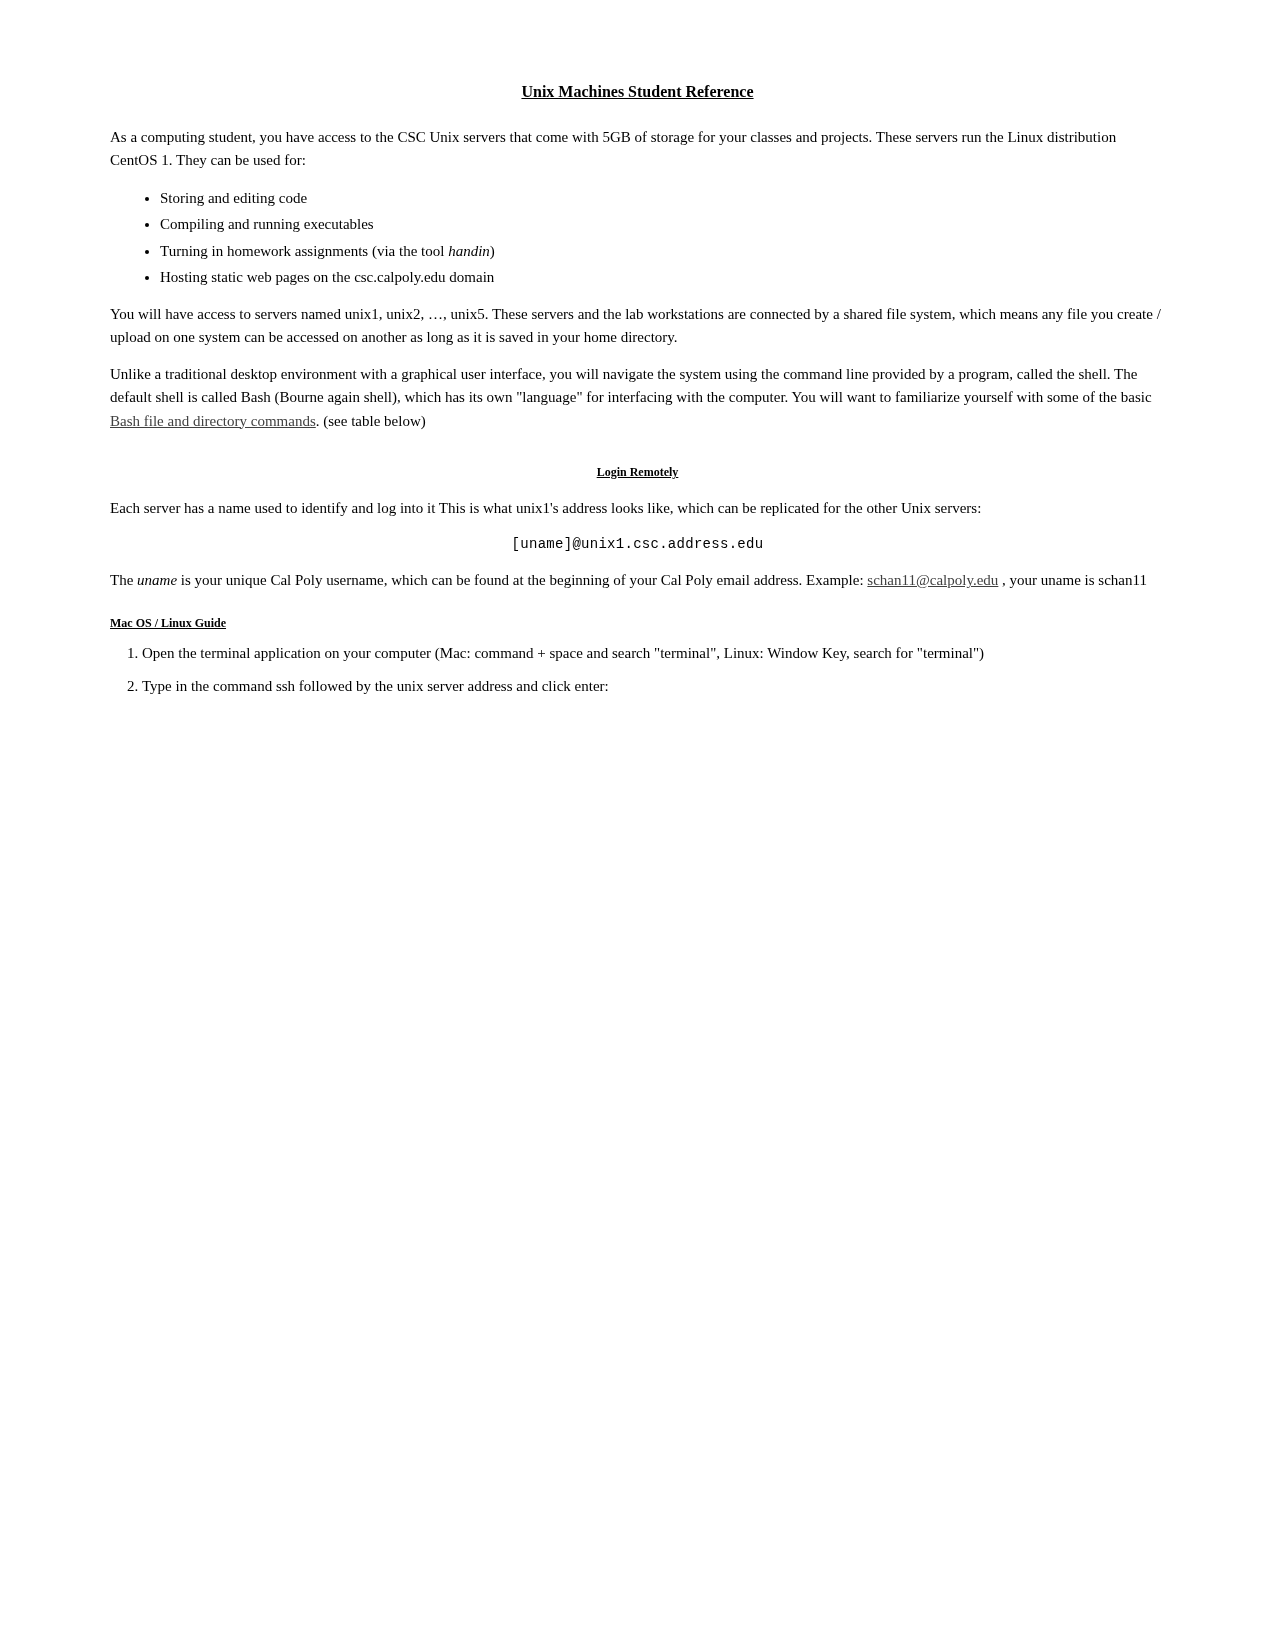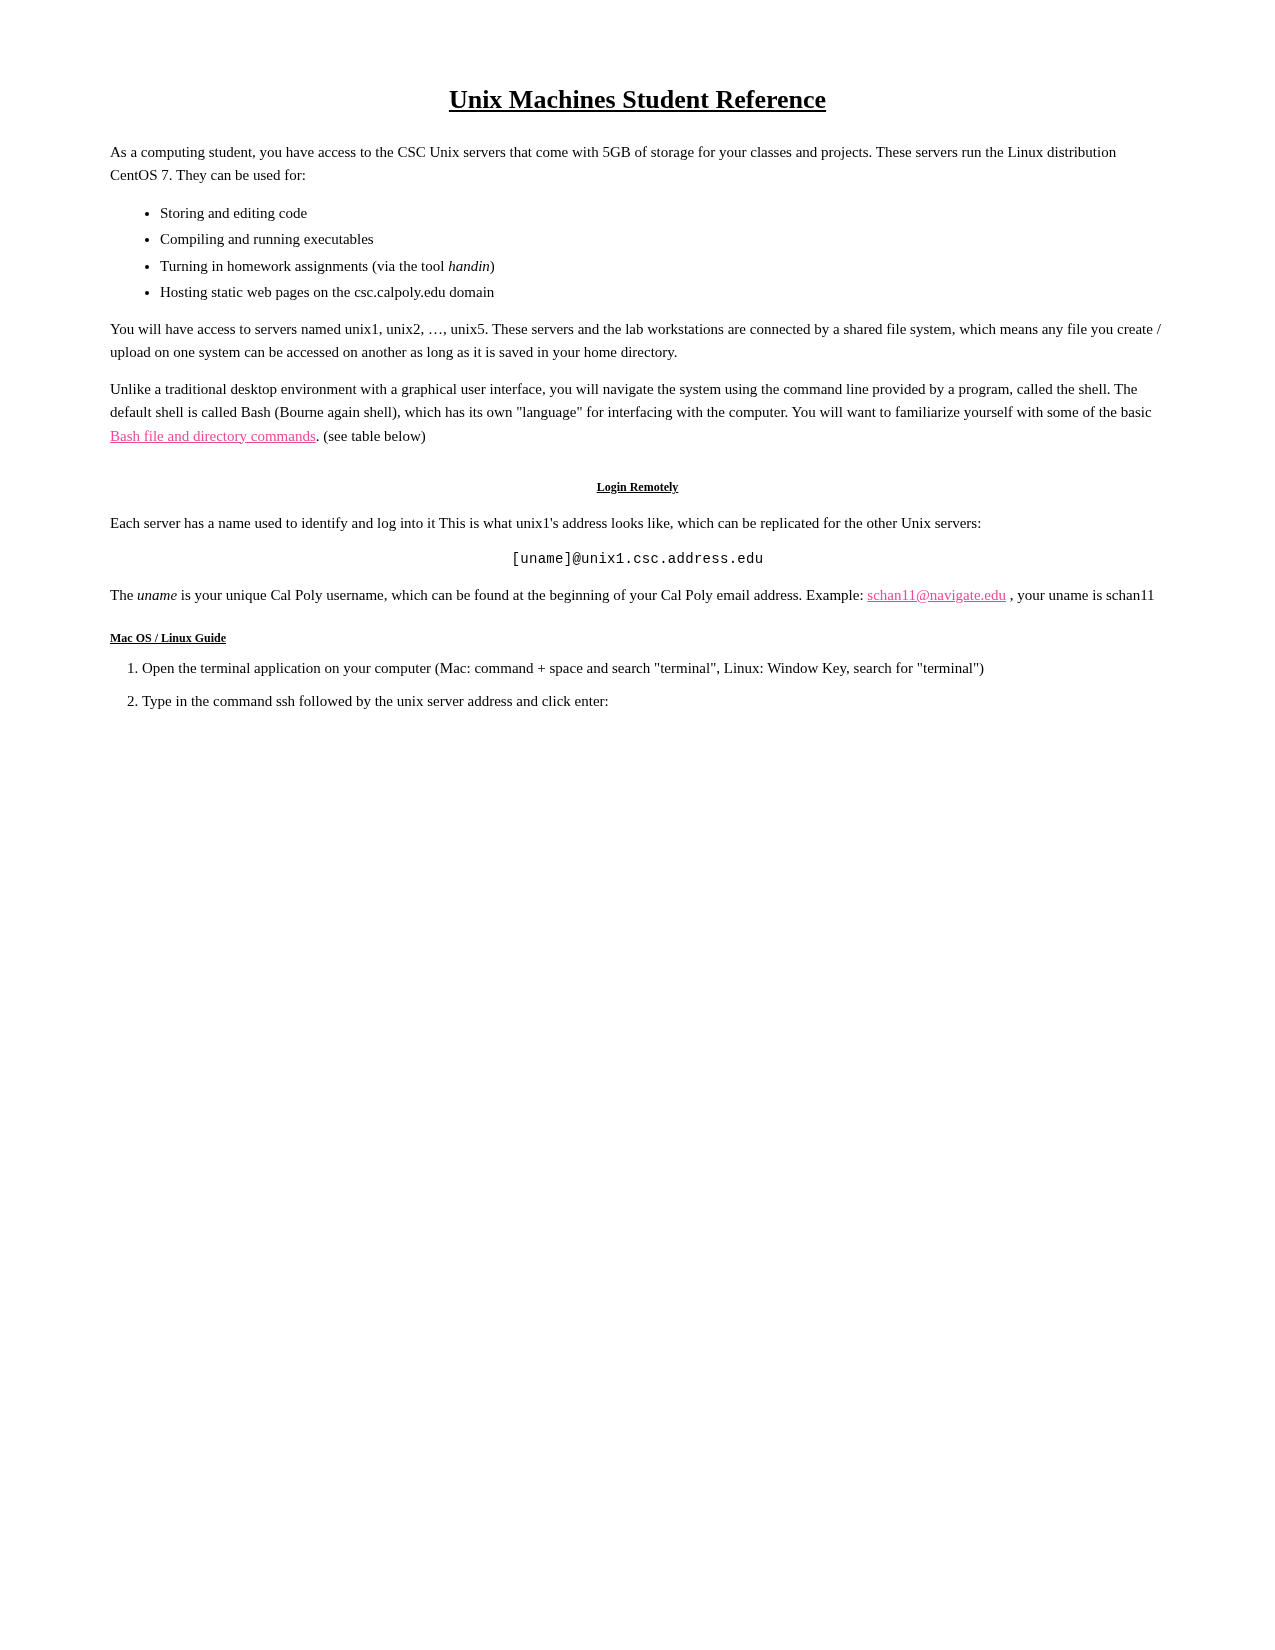--- a/index.html
+++ b/index.html
@@ -14,21 +14,21 @@
       font-size: 15px;
       color: #000000;
       width: 1275px;
       min-height: 1650px;
       padding: 80px 110px 80px 110px;
       line-height: 1.5;
     }
 
     .page-title {
       text-align: center;
-      font-size: 26px;
+      font-size: 16px;
       font-weight: bold;
       text-decoration: underline;
       margin-bottom: 22px;
     }
 
     .section-title {
       text-align: center;
       font-size: 12px;
       font-weight: bold;
       text-decoration: underline;
@@ -76,30 +76,30 @@
 
     .inline-code {
       font-family: "Courier New", Courier, monospace;
       font-size: 14px;
     }
 
     em {
     }
 
     a {
-      color: #ec4899;
+      color: #404040;
       text-decoration: underline;
     }
   </style>
 </head>
 <body>
 
 <h1 class="page-title">Unix Machines Student Reference</h1>
 
-<p>As a computing student, you have access to the CSC Unix servers that come with 5GB of storage for your classes and projects. These servers run the Linux distribution CentOS 7. They can be used for:</p>
+<p>As a computing student, you have access to the CSC Unix servers that come with 5GB of storage for your classes and projects. These servers run the Linux distribution CentOS 1. They can be used for:</p>
 
 <ul>
   <li>
     <span>Storing and editing code</span>
   </li>
   <li>
     <span>Compiling and running executables</span>
   </li>
   <li>
     <span>Turning in homework assignments (via the tool </span><em>handin</em><span>)</span>
@@ -117,21 +117,21 @@
 
 <h2 class="section-title">Login Remotely</h2>
 
 <p>Each server has a name used to identify and log into it This is what unix1's address looks like, which can be replicated for the other Unix servers:</p>
 
 <div class="code-block">
   <span class="inline-code">[uname]@unix1.csc.address.edu</span>
 </div>
 
 <p>
-  <span>The </span><em>uname</em><span> is your unique Cal Poly username, which can be found at the beginning of your Cal Poly email address. Example: </span><a href="#"><span>schan11@navigate.edu</span></a><span> , your uname is schan11</span>
+  <span>The </span><em>uname</em><span> is your unique Cal Poly username, which can be found at the beginning of your Cal Poly email address. Example: </span><a href="#"><span>schan11@calpoly.edu</span></a><span> , your uname is schan11</span>
 </p>
 
 <h3 class="subsection-title">Mac OS / Linux Guide</h3>
 
 <ol>
   <li>
     <span>Open the terminal application on your computer (Mac: command + space and search "terminal", Linux: Window Key, search for "terminal")</span>
   </li>
   <li>
     <span>Type in the command ssh followed by the unix server address and click enter:</span>

